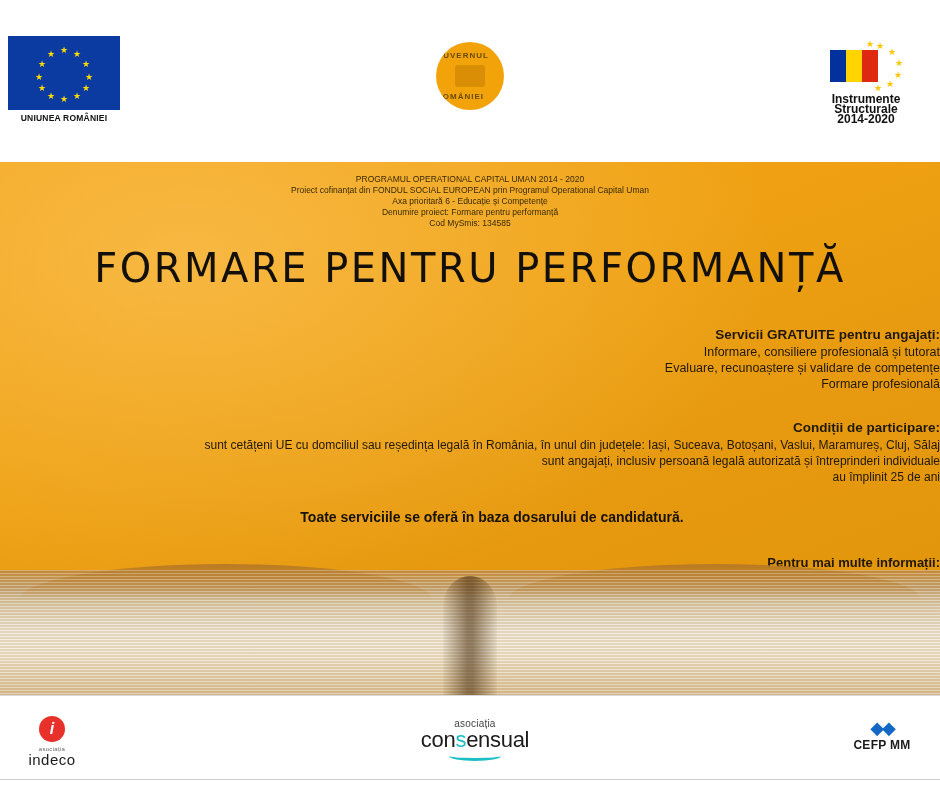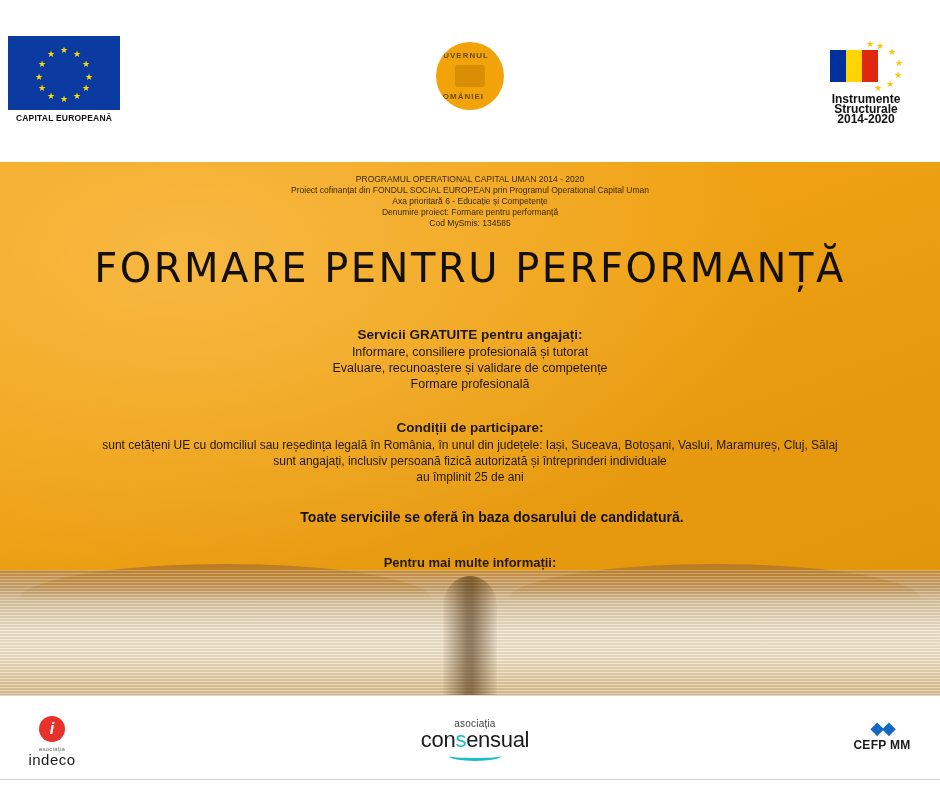--- a/index.html
+++ b/index.html
@@ -175,21 +175,21 @@
     font-size: 40px;
     letter-spacing: 2.5px;
     font-weight: 400;
     margin-top: 16px;
     font-family: "DejaVu Sans", sans-serif;
     position: relative;
     z-index: 2;
   }
 
   .block {
-    text-align: center;
+    text-align: right;
     color: #20180a;
     position: relative;
     z-index: 2;
   }
   .block .b-title {
     font-weight: 700;
     font-size: 13.5px;
     margin-bottom: 2px;
   }
   .block .b-line {
@@ -379,21 +379,21 @@
           <span style="left:45px; top:38px;">★</span>
           <span style="left:36px; top:46px;">★</span>
           <span style="left:23px; top:49px;">★</span>
           <span style="left:10px; top:46px;">★</span>
           <span style="left:1px; top:38px;">★</span>
           <span style="left:-2px; top:27px;">★</span>
           <span style="left:1px; top:14px;">★</span>
           <span style="left:10px; top:4px;">★</span>
         </div>
       </div>
-      <div class="eu-caption">CAPITAL EUROPEANĂ</div>
+      <div class="eu-caption">UNIUNEA ROMÂNIEI</div>
     </div>
 
     <div class="gov-logo">
       <div class="gov-circle">
         <div class="g-txt g-top">GUVERNUL</div>
         <div class="g-mid"></div>
         <div class="g-txt g-bot">ROMÂNIEI</div>
       </div>
     </div>
 
@@ -437,21 +437,21 @@
     <div class="block" id="services-block">
       <div class="b-title">Servicii GRATUITE pentru angajați:</div>
       <div class="b-line">Informare, consiliere profesională și tutorat</div>
       <div class="b-line">Evaluare, recunoaștere și validare de competențe</div>
       <div class="b-line">Formare profesională</div>
     </div>
 
     <div class="block" id="conditions-block">
       <div class="b-title">Condiții de participare:</div>
       <div class="b-line">sunt cetățeni UE cu domciliul sau reședința legală în România, în unul din județele: Iași, Suceava, Botoșani, Vaslui, Maramureș, Cluj, Sălaj</div>
-      <div class="b-line">sunt angajați, inclusiv persoană fizică autorizată și întreprinderi individuale</div>
+      <div class="b-line">sunt angajați, inclusiv persoană legală autorizată și întreprinderi individuale</div>
       <div class="b-line">au împlinit 25 de ani</div>
     </div>
 
     <div class="notice">Toate serviciile se oferă în baza dosarului de candidatură.</div>
 
     <div class="block" id="contact-block">
       <div class="b-title">Pentru mai multe informații:</div>
       <div class="contact-line">
         <b>Facebook:</b>
         <span>Formare pentru performanță</span>

